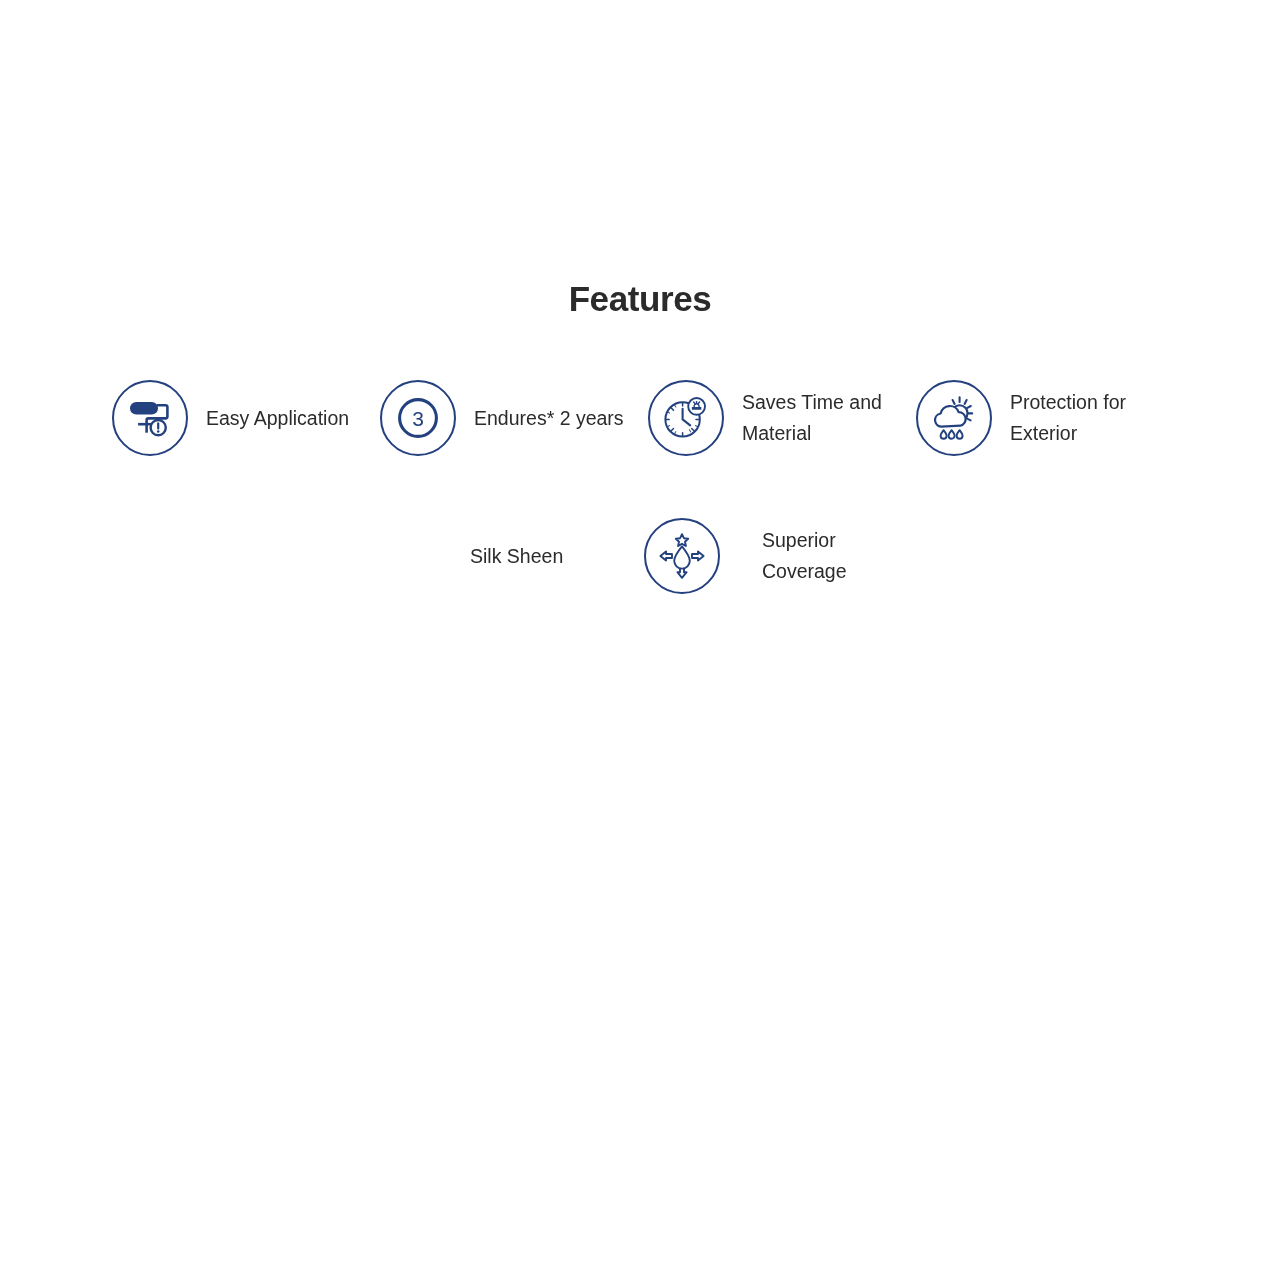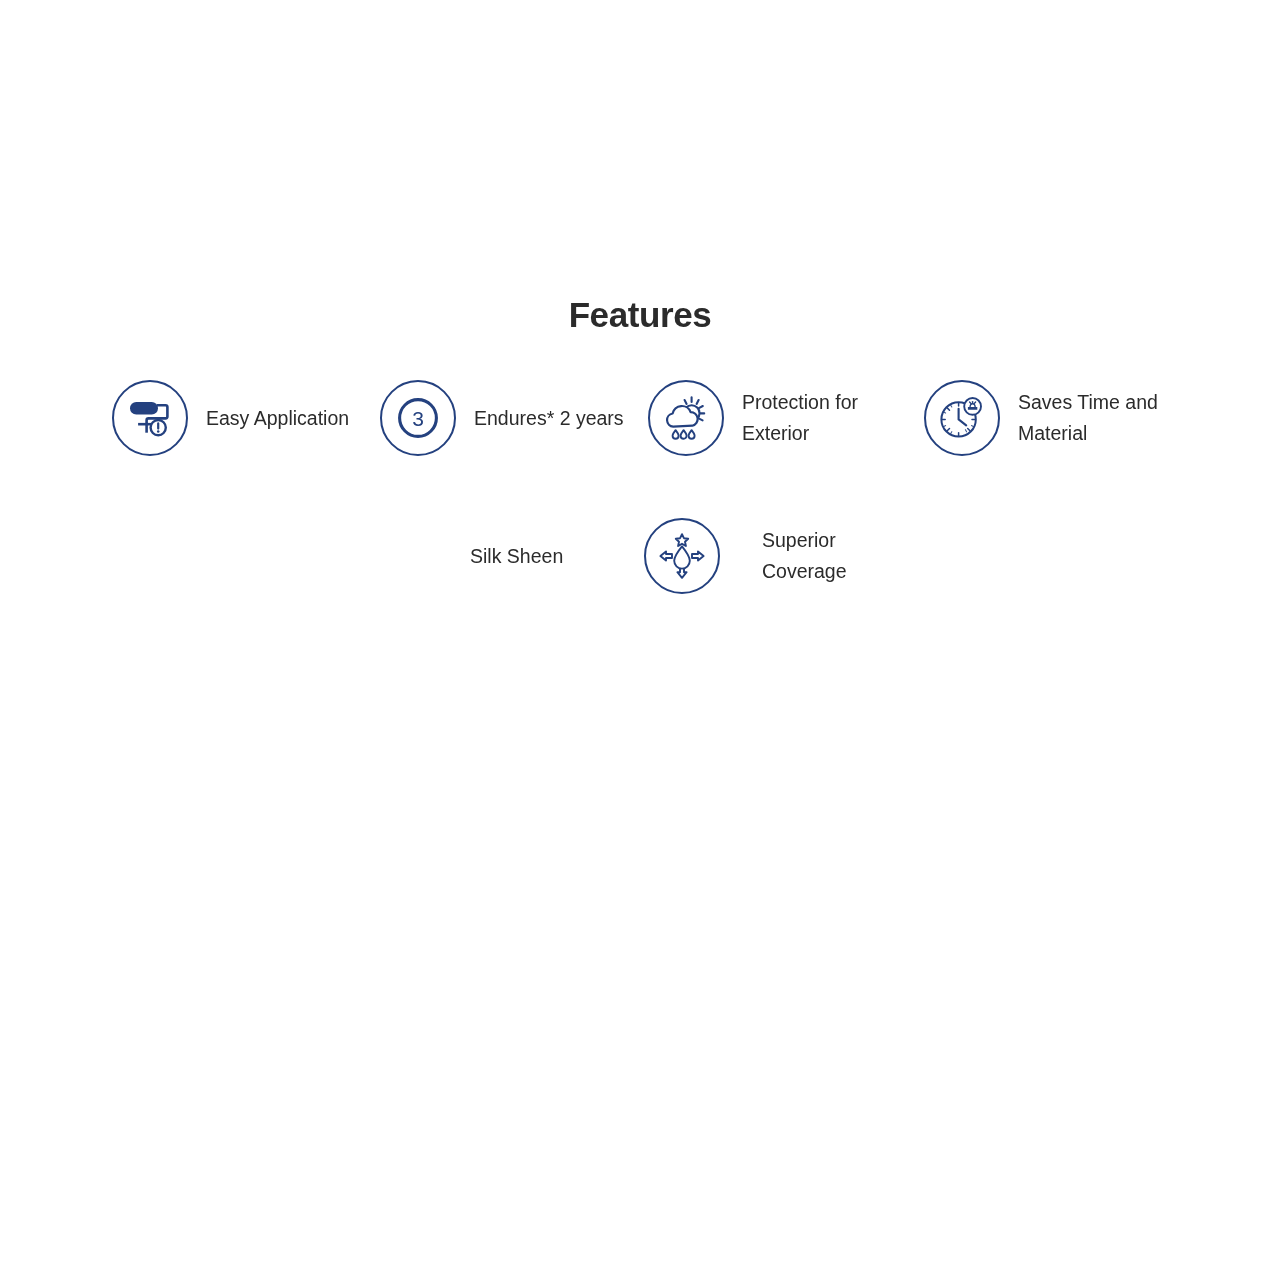--- a/index.html
+++ b/index.html
@@ -18,21 +18,21 @@
   #page {
     position: absolute;
     inset: 0;
     background: #ffffff;
   }
 
   .section-title {
     position: absolute;
     left: 0;
     right: 0;
-    top: 292px;
+    top: 276px;
     text-align: center;
     font-size: 35px;
     font-weight: 700;
     letter-spacing: -0.4px;
     color: #2b2b2b;
     line-height: 46px;
   }
 
   .features-grid {
     position: absolute;
@@ -131,47 +131,20 @@
           <span>
             <svg width="50" height="50" viewBox="0 0 50 50" fill="none">
               <circle cx="25" cy="25" r="18.4" stroke="#24417f" stroke-width="3.1" fill="none"></circle>
               <text x="25" y="25" fill="#24417f" font-family="Liberation Sans, sans-serif" font-size="21" font-weight="400" text-anchor="middle" dominant-baseline="central">3</text>
             </svg>
           </span>
         </div>
         <div class="feature-label">Endures* 2 years</div>
       </div>
 
-      <div class="feature-item fi-protection">
-        <div class="icon-ring">
-          <span>
-            <svg width="50" height="48" viewBox="0 0 50 48" fill="none">
-              <g stroke="#24417f" stroke-width="2.1" stroke-linecap="round" fill="none">
-
-                <path d="M30.6 3.4 v4.6"></path>
-                <path d="M23.6 6.0 l2.0 3.9"></path>
-                <path d="M37.6 6.0 l-2.0 3.9"></path>
-                <path d="M41.8 12.0 l-3.9 2.1"></path>
-                <path d="M43.2 19.4 h-4.6"></path>
-                <path d="M41.6 26.4 l-4.0 -2.0"></path>
-              </g>
-
-              <circle cx="30.6" cy="19.2" r="7.9" fill="#ffffff" stroke="#24417f" stroke-width="2.1"></circle>
-
-              <path d="M12.2 32.6 a6.6 6.6 0 0 1 -0.6 -13.1 a9.4 9.4 0 0 1 18.0 -1.4 a6.9 6.9 0 0 1 1.8 13.6 z" fill="#ffffff" stroke="#24417f" stroke-width="2.2" stroke-linejoin="round"></path>
-
-              <path d="M14.6 36.2 c0 0 -3.0 3.9 -3.0 5.6 a3.0 3.0 0 0 0 6.0 0 c0 -1.7 -3.0 -5.6 -3.0 -5.6 z" fill="#ffffff" stroke="#24417f" stroke-width="1.9" stroke-linejoin="round"></path>
-              <path d="M22.6 36.2 c0 0 -3.0 3.9 -3.0 5.6 a3.0 3.0 0 0 0 6.0 0 c0 -1.7 -3.0 -5.6 -3.0 -5.6 z" fill="#ffffff" stroke="#24417f" stroke-width="1.9" stroke-linejoin="round"></path>
-              <path d="M30.6 36.2 c0 0 -3.0 3.9 -3.0 5.6 a3.0 3.0 0 0 0 6.0 0 c0 -1.7 -3.0 -5.6 -3.0 -5.6 z" fill="#ffffff" stroke="#24417f" stroke-width="1.9" stroke-linejoin="round"></path>
-            </svg>
-          </span>
-        </div>
-        <div class="feature-label">Protection for Exterior</div>
-      </div>
-
       <div class="feature-item fi-saves">
         <div class="icon-ring">
           <span>
             <svg width="50" height="48" viewBox="0 0 50 48" fill="none">
 
               <circle cx="21.6" cy="25.4" r="17.2" fill="#ffffff" stroke="#24417f" stroke-width="2.0"></circle>
               <g stroke="#24417f" stroke-width="1.5" stroke-linecap="round">
                 <path d="M21.6 8.8 v3.2"></path>
                 <path d="M21.6 38.8 v3.2"></path>
                 <path d="M5.0 25.4 h3.2"></path>
@@ -201,20 +174,47 @@
                 <path d="M34.0 9.6 l-1.4 -1.6"></path>
                 <path d="M37.2 9.6 l1.4 -1.6"></path>
                 <path d="M35.6 9.0 v-1.4"></path>
               </g>
             </svg>
           </span>
         </div>
         <div class="feature-label">Saves Time and Material</div>
       </div>
 
+      <div class="feature-item fi-protection">
+        <div class="icon-ring">
+          <span>
+            <svg width="50" height="48" viewBox="0 0 50 48" fill="none">
+              <g stroke="#24417f" stroke-width="2.1" stroke-linecap="round" fill="none">
+
+                <path d="M30.6 3.4 v4.6"></path>
+                <path d="M23.6 6.0 l2.0 3.9"></path>
+                <path d="M37.6 6.0 l-2.0 3.9"></path>
+                <path d="M41.8 12.0 l-3.9 2.1"></path>
+                <path d="M43.2 19.4 h-4.6"></path>
+                <path d="M41.6 26.4 l-4.0 -2.0"></path>
+              </g>
+
+              <circle cx="30.6" cy="19.2" r="7.9" fill="#ffffff" stroke="#24417f" stroke-width="2.1"></circle>
+
+              <path d="M12.2 32.6 a6.6 6.6 0 0 1 -0.6 -13.1 a9.4 9.4 0 0 1 18.0 -1.4 a6.9 6.9 0 0 1 1.8 13.6 z" fill="#ffffff" stroke="#24417f" stroke-width="2.2" stroke-linejoin="round"></path>
+
+              <path d="M14.6 36.2 c0 0 -3.0 3.9 -3.0 5.6 a3.0 3.0 0 0 0 6.0 0 c0 -1.7 -3.0 -5.6 -3.0 -5.6 z" fill="#ffffff" stroke="#24417f" stroke-width="1.9" stroke-linejoin="round"></path>
+              <path d="M22.6 36.2 c0 0 -3.0 3.9 -3.0 5.6 a3.0 3.0 0 0 0 6.0 0 c0 -1.7 -3.0 -5.6 -3.0 -5.6 z" fill="#ffffff" stroke="#24417f" stroke-width="1.9" stroke-linejoin="round"></path>
+              <path d="M30.6 36.2 c0 0 -3.0 3.9 -3.0 5.6 a3.0 3.0 0 0 0 6.0 0 c0 -1.7 -3.0 -5.6 -3.0 -5.6 z" fill="#ffffff" stroke="#24417f" stroke-width="1.9" stroke-linejoin="round"></path>
+            </svg>
+          </span>
+        </div>
+        <div class="feature-label">Protection for Exterior</div>
+      </div>
+
     </div>
 
     <div class="feature-row row-2">
 
       <div class="feature-item" style="width:268px;"></div>
 
       <div class="feature-item fi-silk">
         <div class="icon-ring blank"></div>
         <div class="feature-label">Silk Sheen</div>
       </div>

